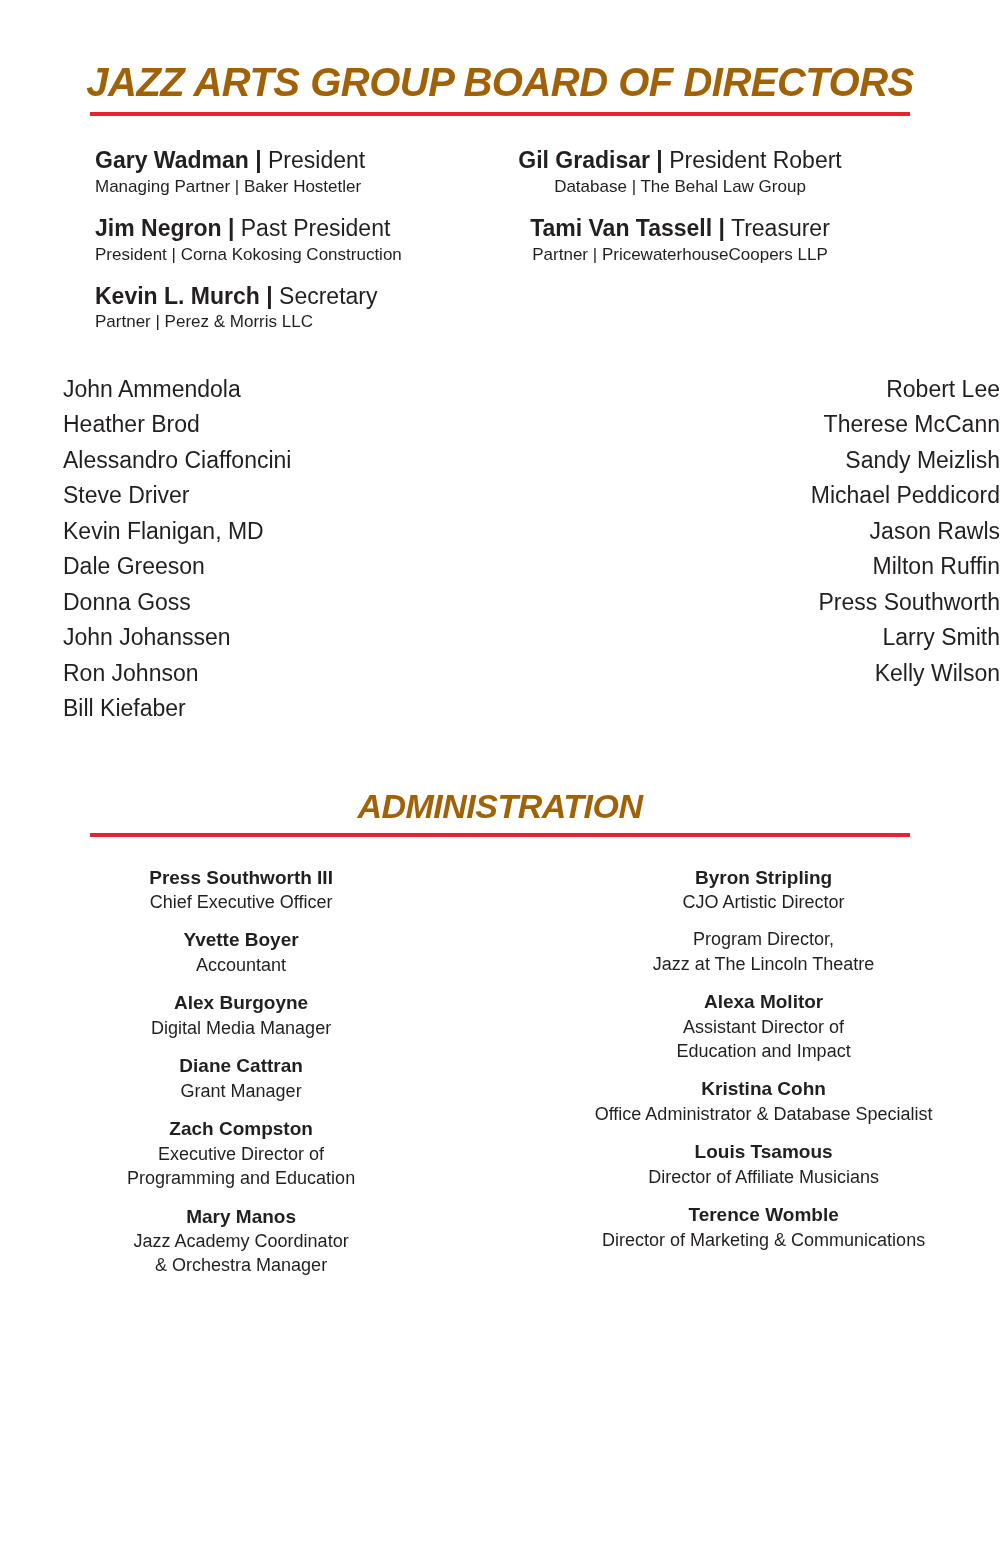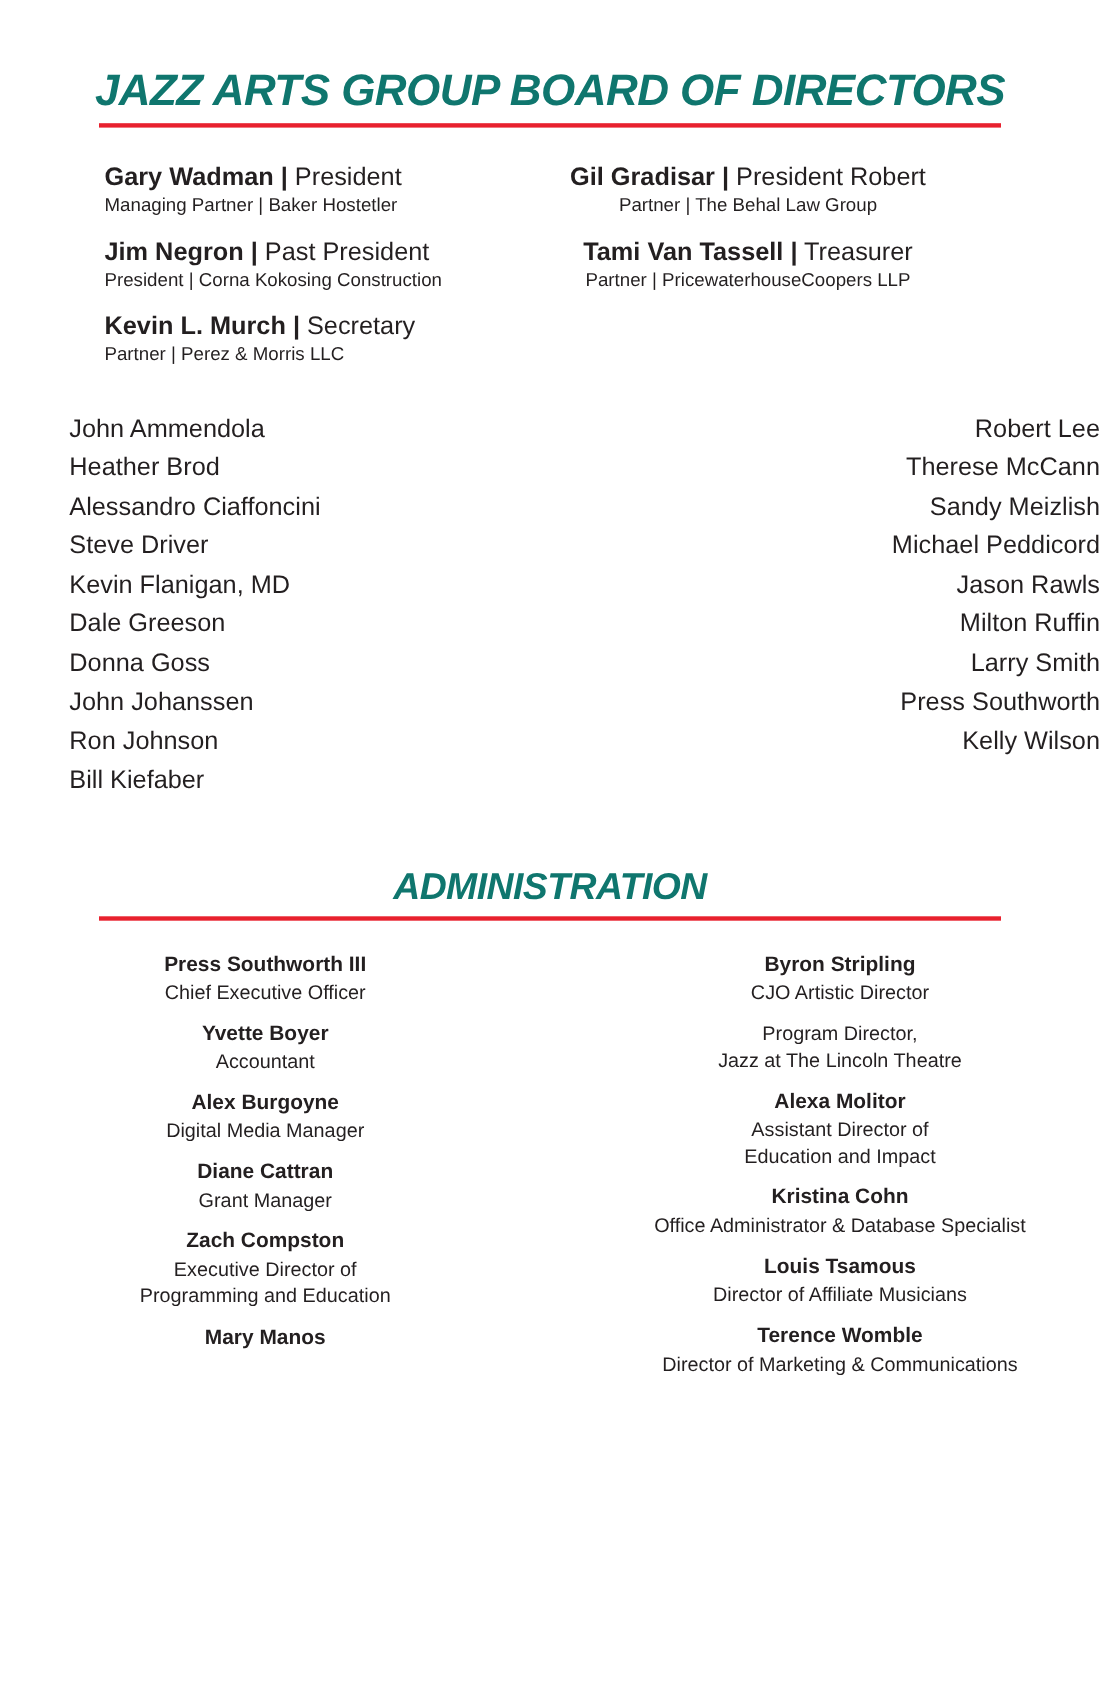--- a/index.html
+++ b/index.html
@@ -16,21 +16,21 @@
   }
   .page {
     position: relative;
     width: 1000px;
     height: 1545px;
   }
 
   
   .section-head {
     text-align: center;
-    color: #0f766e;
+    color: #a16207;
     font-weight: bold;
     font-style: italic;
     letter-spacing: -0.5px;
   }
   .board-head {
     font-size: 40px;
     margin-top: 62px;
     line-height: 1;
   }
   .admin-head {
@@ -161,21 +161,21 @@
             <div class="officer-title">Managing Partner | Baker Hostetler</div>
           </div>
         </div>
         <div class="officer-col right">
           <div class="officer-block">
             <div class="officer-name">
               <b>Gil Gradisar</b>
               <span class="sep">|</span>
               <span>President Robert</span>
             </div>
-            <div class="officer-title">Partner | The Behal Law Group</div>
+            <div class="officer-title">Database | The Behal Law Group</div>
           </div>
         </div>
       </div>
 
       <div class="officer-row">
         <div class="officer-col left">
           <div class="officer-block">
             <div class="officer-name">
               <b>Jim Negron</b>
               <span class="sep">|</span>
@@ -225,22 +225,22 @@
         <div class="member">Ron Johnson</div>
         <div class="member">Bill Kiefaber</div>
       </div>
       <div class="col-right">
         <div class="member">Robert Lee</div>
         <div class="member">Therese McCann</div>
         <div class="member">Sandy Meizlish</div>
         <div class="member">Michael Peddicord</div>
         <div class="member">Jason Rawls</div>
         <div class="member">Milton Ruffin</div>
+        <div class="member">Press Southworth</div>
         <div class="member">Larry Smith</div>
-        <div class="member">Press Southworth</div>
         <div class="member">Kelly Wilson</div>
       </div>
     </div>
   </div>
 
   <div class="admin-wrap">
     <div class="section-head admin-head">ADMINISTRATION</div>
     <div class="rule"></div>
 
     <div class="admin-cols">
@@ -260,20 +260,21 @@
         <div class="staff">
           <div class="staff-name">Diane Cattran</div>
           <div class="staff-role">Grant Manager</div>
         </div>
         <div class="staff">
           <div class="staff-name">Zach Compston</div>
           <div class="staff-role">Executive Director of<br>Programming and Education</div>
         </div>
         <div class="staff">
           <div class="staff-name">Mary Manos</div>
+          <div class="staff-role">Jazz Academy Coordinator<br>&amp; Orchestra Manager</div>
         </div>
       </div>
 
       <div class="admin-col right">
         <div class="staff">
           <div class="staff-name">Byron Stripling</div>
           <div class="staff-role">CJO Artistic Director</div>
         </div>
         <div class="staff">
           <div class="staff-role">Program Director,<br>Jazz at The Lincoln Theatre</div>

